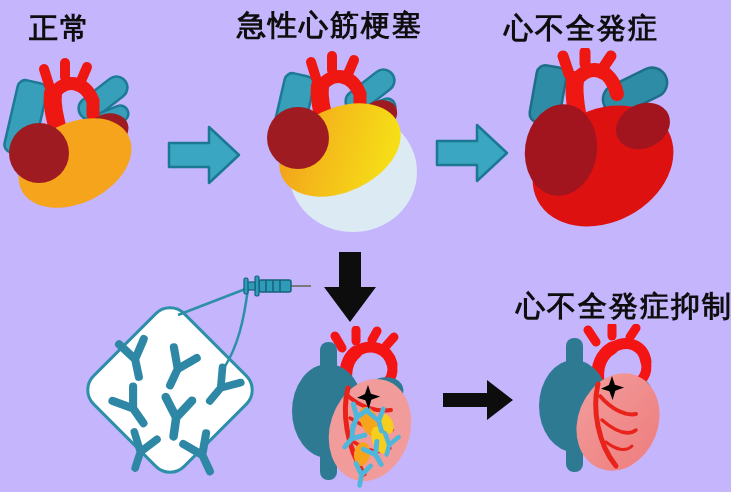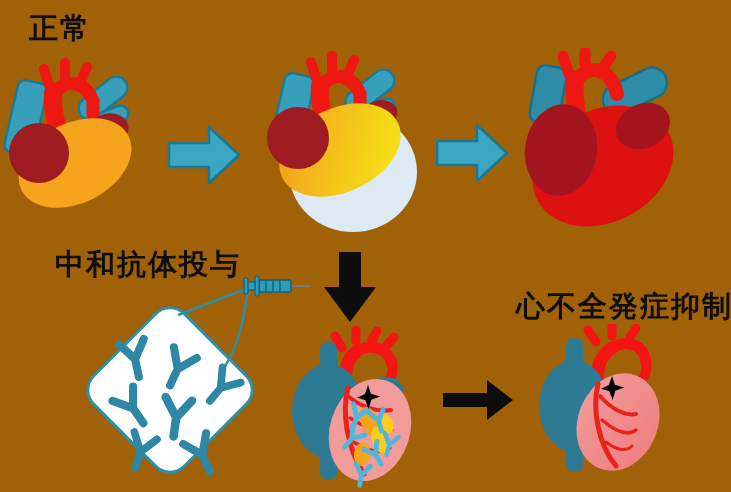--- a/index.html
+++ b/index.html
@@ -1,16 +1,16 @@
 <!DOCTYPE html>
 <html><head>
 <meta charset="utf-8">
 <style>
   html,body{margin:0;padding:0;background:#fff;}
-  .canvas{position:relative;width:731px;height:492px;background:#a16207;overflow:hidden;
+  .canvas{position:relative;width:731px;height:492px;background:#c4b5fd;overflow:hidden;
           font-family:"Liberation Sans","DejaVu Sans",sans-serif;}
   .abs{position:absolute;}
   .lbl{position:absolute;font-weight:bold;font-size:29px;color:#0e0e0e;
        letter-spacing:2px;white-space:nowrap;line-height:1.1;}
   svg{display:block;}
 </style>
 </head>
 <body>
 
 <div class="canvas">
@@ -25,21 +25,22 @@
         <stop offset="1" stop-color="#f6de17"></stop>
       </linearGradient>
       <linearGradient id="g5" x1="0" y1="0" x2="1" y2="0.4">
         <stop offset="0" stop-color="#f29b9b"></stop>
           <stop offset="1" stop-color="#ef8383"></stop>
       </linearGradient>
     </defs>
   </svg>
 
   <div class="lbl" style="left:29px;top:13px">正常</div>
-  <div class="lbl" style="left:55px;top:249px">中和抗体投与</div>
+  <div class="lbl" style="left:237px;top:10px">急性心筋梗塞</div>
+  <div class="lbl" style="left:504px;top:13px">心不全発症</div>
   <div class="lbl" style="left:516px;top:291px">心不全発症抑制</div>
 
   <svg class="abs" style="left:3px;top:57px" width="140" height="158" viewBox="0 0 140 158">
     <rect x="72" y="30" width="56" height="22" rx="11" fill="#389fba" stroke="#1d7a94" stroke-width="2.5" transform="rotate(-38 100 41)"></rect>
     <rect x="92" y="52" width="34" height="16" rx="8" fill="#389fba" stroke="#1d7a94" stroke-width="2.5" transform="rotate(-22 109 60)"></rect>
     <rect x="8" y="24" width="30" height="74" rx="8" fill="#389fba" stroke="#1d7a94" stroke-width="2.5" transform="rotate(13 23 60)"></rect>
     <path d="M60,96 C55,70 48,52 50,36" stroke="#ee1711" stroke-width="18" fill="none" stroke-linecap="round"></path>
     <path d="M50,38 C62,20 82,24 90,44 L90,58" stroke="#ee1711" stroke-width="13" fill="none" stroke-linecap="round"></path>
     <line x1="46" y1="28" x2="41" y2="12" stroke="#ee1711" stroke-width="10" stroke-linecap="round"></line>
     <line x1="62" y1="20" x2="62" y2="6" stroke="#ee1711" stroke-width="10" stroke-linecap="round"></line>

